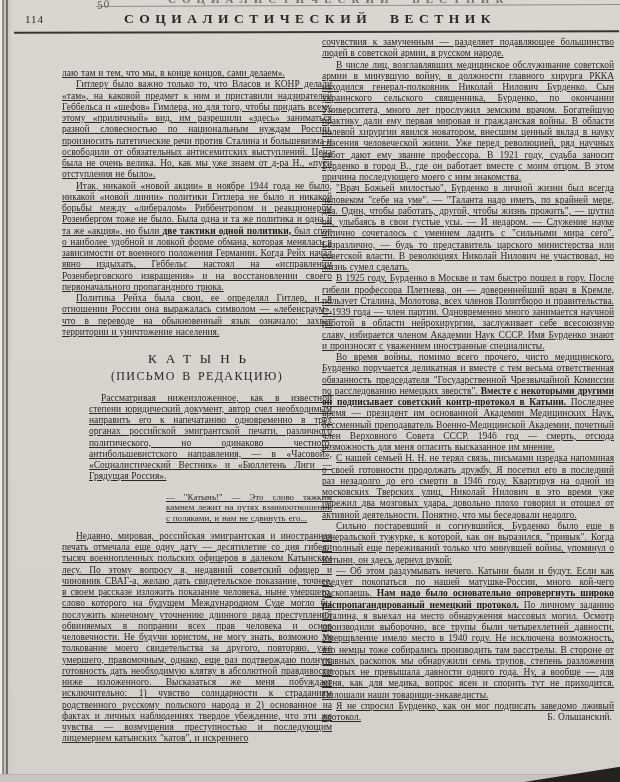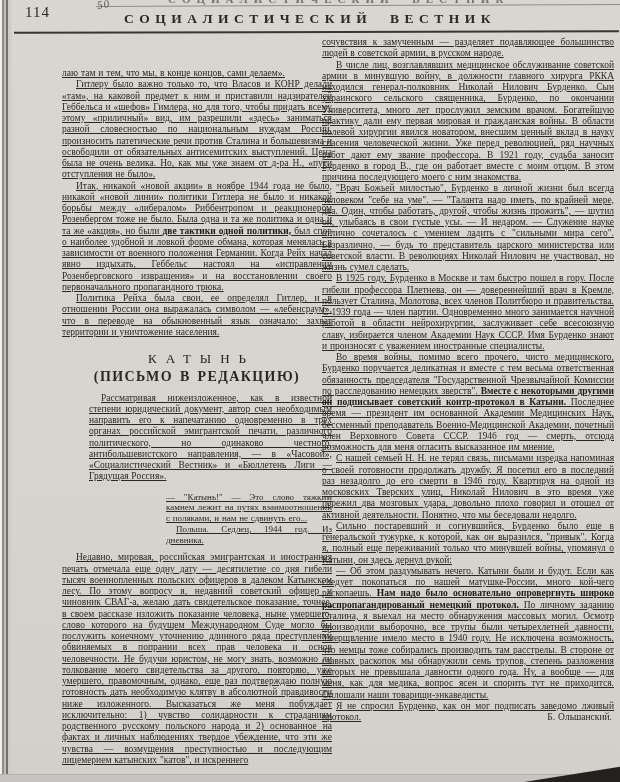--- a/index.html
+++ b/index.html
@@ -20,21 +20,21 @@
     position:absolute; top:-7px; left:168px; width:452px; height:14px;
     font-weight:bold; font-size:11px; letter-spacing:6px; word-spacing:9px;
     white-space:nowrap; color:rgba(48,45,41,.6);
   }
   .top-line { position:absolute; top:5px; left:96px; right:0; height:1px; background:rgba(55,52,47,.45); transform:rotate(-.2deg); }
   .hand-mark {
     position:absolute; top:-2px; left:97px; font-size:11px; font-style:italic;
     color:#57534b; transform:rotate(-10deg); letter-spacing:1px;
   }
   
-  .page-num { position:absolute; top:4px; left:25px; font-size:15px; letter-spacing:1px; }
+  .page-num { position:absolute; top:13px; left:25px; font-size:11px; letter-spacing:1px; }
   .masthead {
     position:absolute; top:11px; left:0; right:0; text-align:center;
     font-weight:bold; font-size:13.5px; letter-spacing:5.5px; word-spacing:9px;
     white-space:nowrap;
   }
   .head-rule { position:absolute; top:31px; left:14px; right:1px; height:2px; background:#393631; transform:rotate(-.15deg); }
   
   .col {
     position:absolute; text-align:justify;
     font-size:9.5px; line-height:11.25px; word-spacing:.5px;
@@ -43,21 +43,21 @@
   .col-left  { left:42px;  width:270px; top:68px; bottom:4px;margin-left:20px; }
   .col-right { left:322px; width:292px; top:37px; bottom:4px; }
   .para { text-indent:0;text-decoration:underline; }
   .para.indent { text-indent:14px; }
   .para b { color:#1c1a17; }
   
   .kat-title {
     text-align:center; font-weight:normal; font-size:13px; letter-spacing:9px;
     text-indent:9px; margin:15px 0 7px; color:#242220;
   }
-  .kat-sub { text-align:center; font-weight:bold; font-size:14px; letter-spacing:1.4px; word-spacing:2px; margin-bottom:10px; }
+  .kat-sub { text-align:center; font-weight:normal; font-size:12px; letter-spacing:1.4px; word-spacing:2px; margin-bottom:10px; }
   .intro { margin-left:27px; }
   .intro .para.indent { text-indent:12px; }
   .epigraph { margin:9px 0 7px 104px; font-size:9px; line-height:10.8px; }
   .epigraph .para.indent { text-indent:10px; }
   .signature { text-align:right; font-weight:normal; margin-top:-11.25px; padding-right:2px; }
   
   .bottom-band { position:absolute; left:0; right:0; bottom:0; height:8px; background:#c7c5c1; border-top:1px solid #b4b2ae; }
   .corner-wedge {
     position:absolute; right:0; bottom:0; width:96px; height:17px;
     background:#24221f; clip-path:polygon(0 100%,100% 10%,100% 100%);
@@ -83,21 +83,20 @@
         <div class="para indent"><span>Итак, никакой «новой акции» в ноябре 1944 года не было, никакой «новой линии» политики Гитлера не было и никакой борьбы между «либералом» Риббентропом и реакционером Розенбергом тоже не было. Была одна и та же политика и одна и та же «акция», но были </span><b>две тактики одной политики,</b><span> был спор о наиболее удобной и ловкой форме обмана, которая менялась в зависимости от военного положения Германии. Когда Рейх начал явно издыхать, Геббельс настоял на «исправлении Розенберговского извращения» и на восстановлении своего первоначального пропагандного трюка.</span></div>
         <div class="para indent"><span>Политика Рейха была свои, ее определял Гитлер, и в отношении России она выражалась символом — «лебенсраум», что в переводе на обыкновенный язык означало: захват территории и уничтожение населения.</span></div>
       </div>
     <div class="kat-title">КАТЫНЬ</div>
     <div class="kat-sub">(ПИСЬМО В РЕДАКЦИЮ)</div>
     <div class="intro">
         <div class="para indent"><span>Рассматривая нижеизложенное, как в известной степени юридический документ, автор счел необходимым направить его к напечатанию одновременно в трех органах российской эмигрантской печати, различного политического, но одинаково честного, антибольшевистского направления, — в «Часовой», «Социалистический Вестник» и «Бюллетень Лиги — Грядущая Россия».</span></div>
       </div>
     <div class="epigraph">
         <div class="para"><span>— "Катынь!" — Это слово тяжким камнем лежит на путях взаимоотношений с поляками, и нам не сдвинуть его...</span></div>
-        <div class="para indent"><span>Польша. Седлец, 1944 год. Из дневника.</span></div>
       </div>
     <div>
         <div class="para indent"><span>Недавно, мировая, российская эмигрантская и иностранная печать отмечала еще одну дату — десятилетие со дня гибели тысяч военнопленных польских офицеров в далеком Катынском лесу. По этому вопросу я, недавний советский офицер и чиновник СВАГ-а, желаю дать свидетельское показание, точнее, в своем рассказе изложить показание человека, ныне умершего, слово которого на будущем Международном Суде могло бы послужить конечному уточнению длинного ряда преступлений обвиняемых в попрании всех прав человека и основ человечности. Не будучи юристом, не могу знать, возможно ли толкование моего свидетельства за другого, повторяю, уже умершего, правомочным, однако, еще раз подтверждаю полную готовность дать необходимую клятву в абсолютной правдивости ниже изложенного. Высказаться же меня побуждает исключительно: 1) чувство солидарности к страданиям родственного русскому польского народа и 2) основанное на фактах и личных наблюдениях твердое убеждение, что эти же чувства — возмущения преступностью и последующим лицемерием катынских "катов", и искреннего</span></div>
       </div>
   </div>
 
   <div class="col col-right">
     <div>
         <div class="para"><span>сочувствия к замученным — разделяет подавляющее большинство людей в советской армии, в русском народе.</span></div>
         <div class="para indent"><span>В числе лиц, возглавлявших медицинское обслуживание советской армии в минувшую войну, в должности главного хирурга РККА находился генерал-полковник Николай Нилович Бурденко. Сын украинского сельского священника, Бурденко, по окончании Университета, много лет прослужил земским врачом. Богатейшую практику дали ему первая мировая и гражданская войны. В области полевой хирургии явился новатором, внесшим ценный вклад в науку спасения человеческой жизни. Уже перед революцией, ряд научных работ дают ему звание профессора. В 1921 году, судьба заносит Бурденко в город В., где он работает вместе с моим отцом. В этом причина последующего моего с ним знакомства.</span></div>

